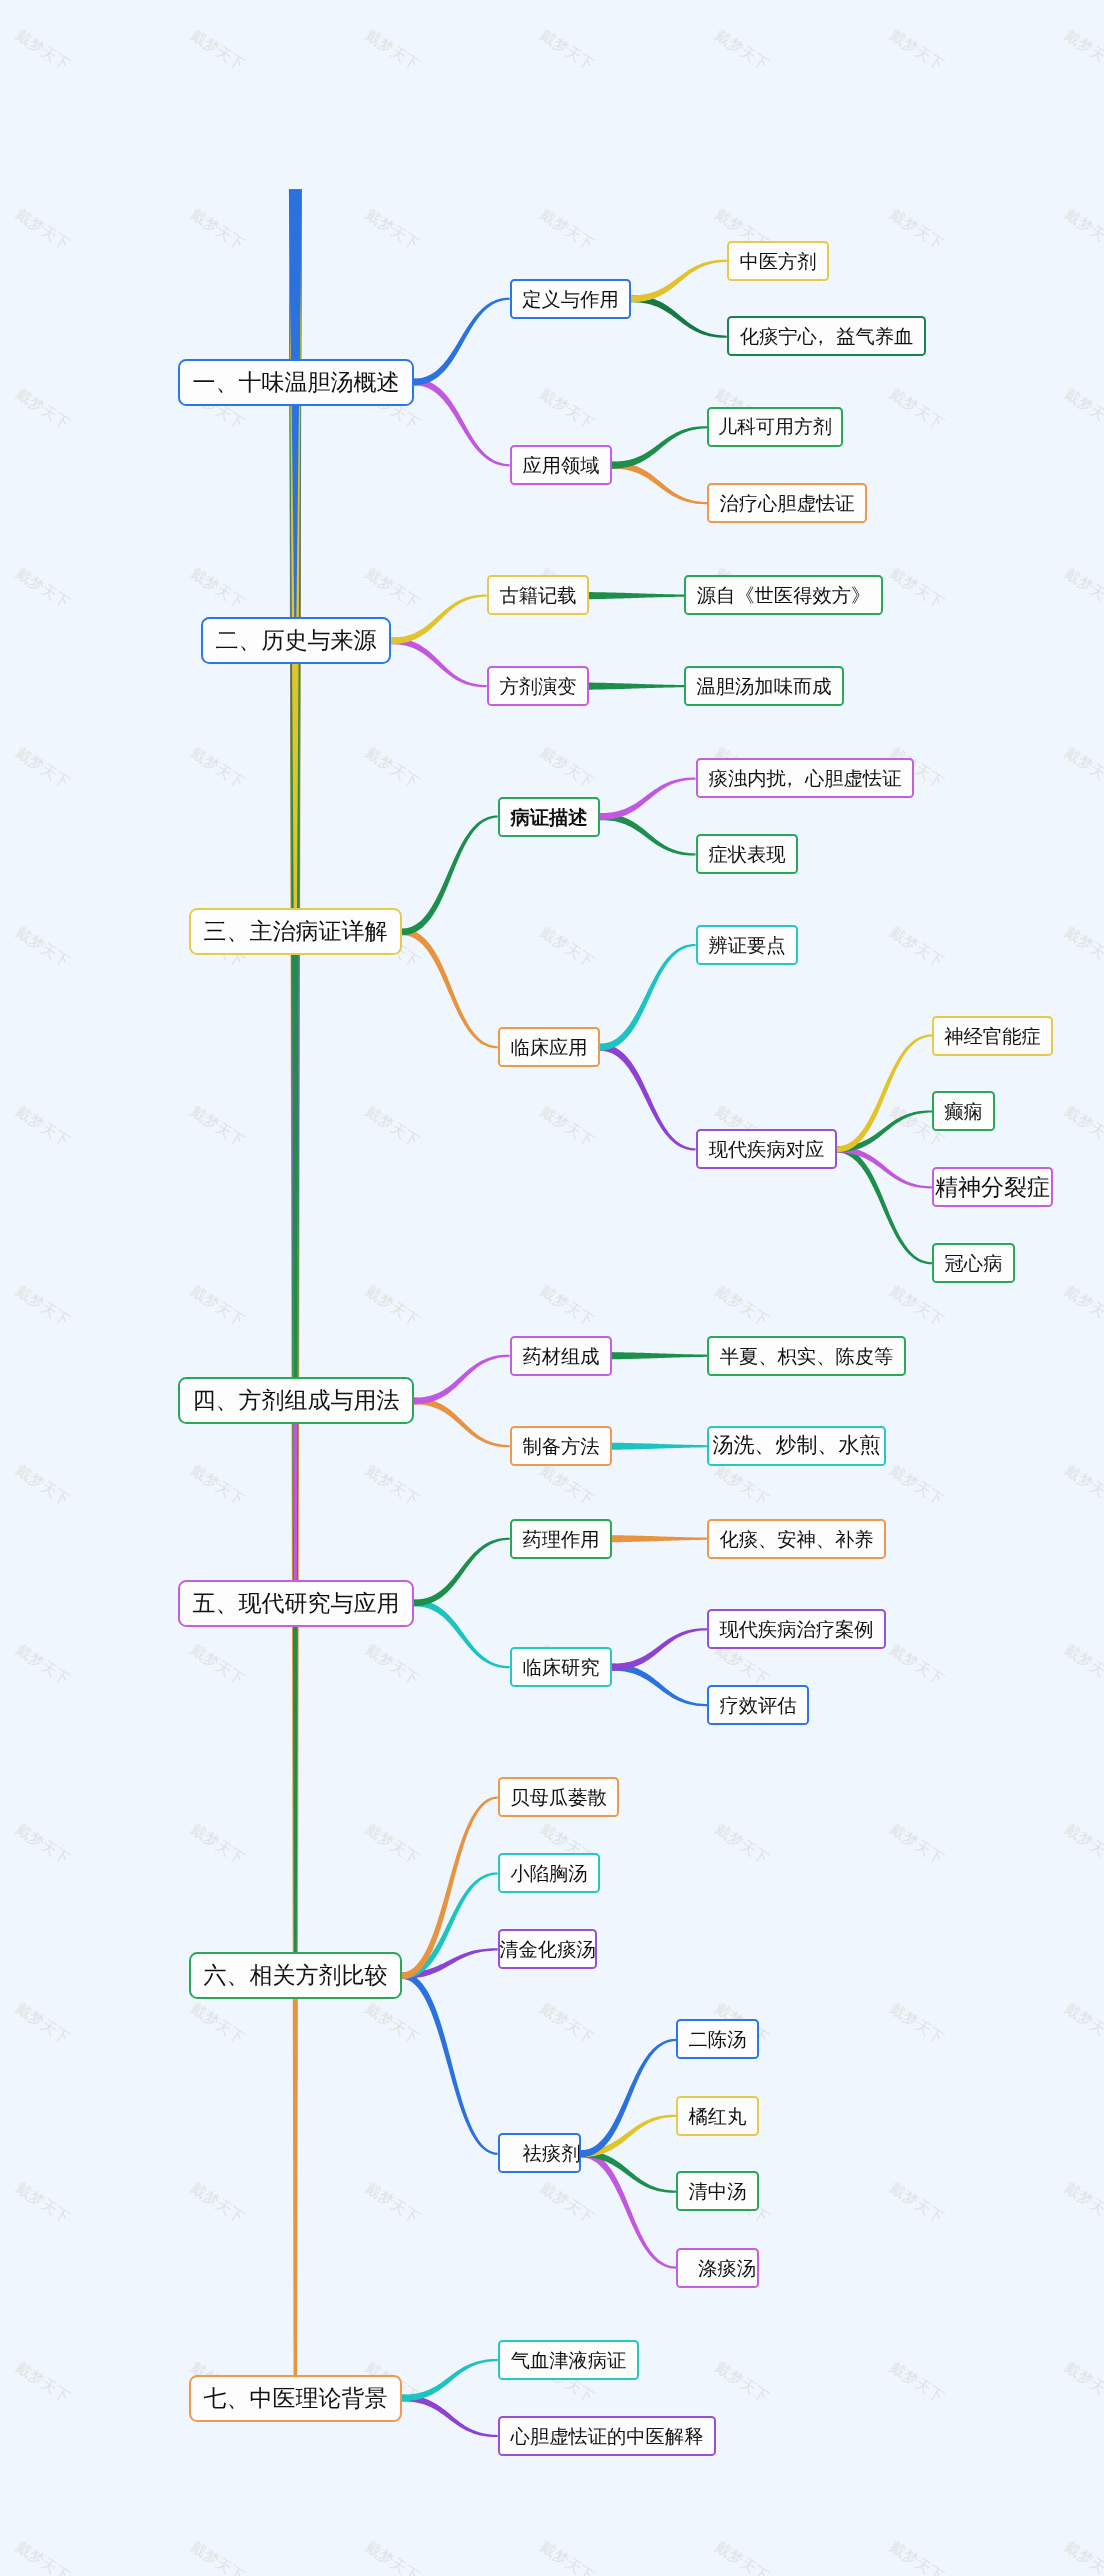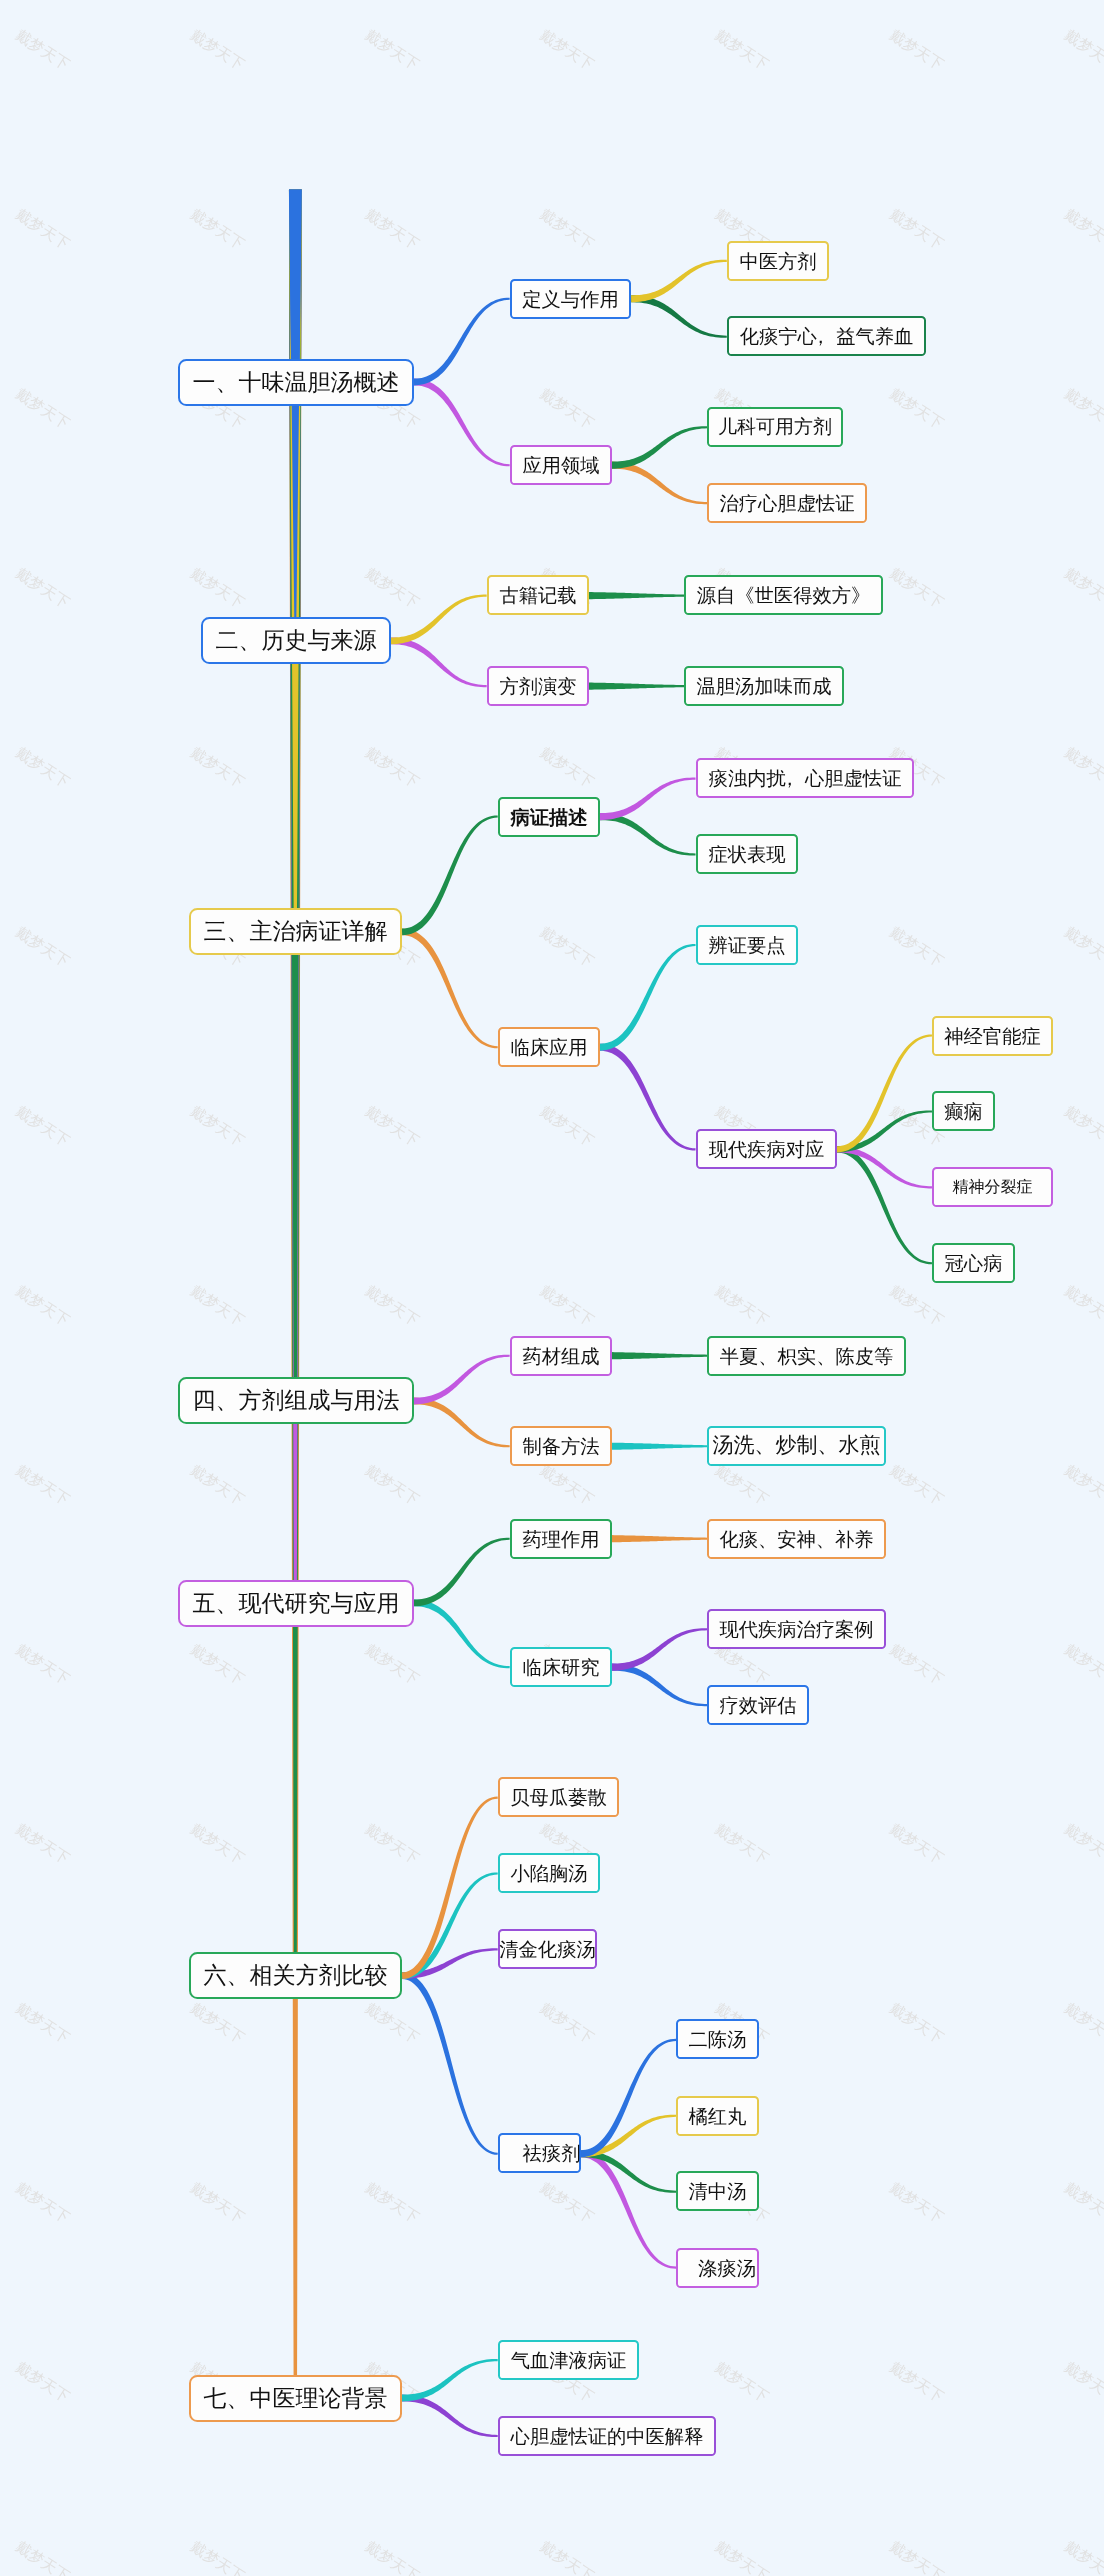--- a/index.html
+++ b/index.html
@@ -304,21 +304,21 @@
       </div>
       <div class="node lvl3" style="left: 696px; top: 1129px; width: 141px; height: 40px; border-color: rgb(153, 80, 216); border-radius: 4.6px; font-size: 19.3px;">
         <span>现代疾病对应</span>
       </div>
       <div class="node lvl4" style="left: 932px; top: 1016px; width: 121px; height: 40px; border-color: rgb(230, 202, 76); border-radius: 4.6px; font-size: 19.3px;">
         <span>神经官能症</span>
       </div>
       <div class="node lvl4" style="left: 932px; top: 1091px; width: 63px; height: 40px; border-color: rgb(40, 168, 89); border-radius: 4.6px; font-size: 19.3px;">
         <span>癫痫</span>
       </div>
-      <div class="node lvl4" style="left: 932px; top: 1167px; width: 121px; height: 40px; border-color: rgb(195, 95, 224); border-radius: 4.6px; font-size: 16px;">
+      <div class="node lvl4" style="left: 932px; top: 1167px; width: 121px; height: 40px; border-color: rgb(195, 95, 224); border-radius: 4.6px; font-size: 23px;">
         <span>精神分裂症</span>
       </div>
       <div class="node lvl4" style="left: 932px; top: 1243px; width: 83px; height: 40px; border-color: rgb(40, 168, 89); border-radius: 4.6px; font-size: 19.3px;">
         <span>冠心病</span>
       </div>
       <div class="node lvl1" style="left: 178px; top: 1377px; width: 236px; height: 47px; border-color: rgb(40, 168, 89); border-radius: 8.3px; font-size: 23px;">
         <span>四、方剂组成与用法</span>
       </div>
       <div class="node lvl2" style="left: 510px; top: 1336px; width: 102px; height: 40px; border-color: rgb(195, 95, 224); border-radius: 4.6px; font-size: 19.3px;">
         <span>药材组成</span>

